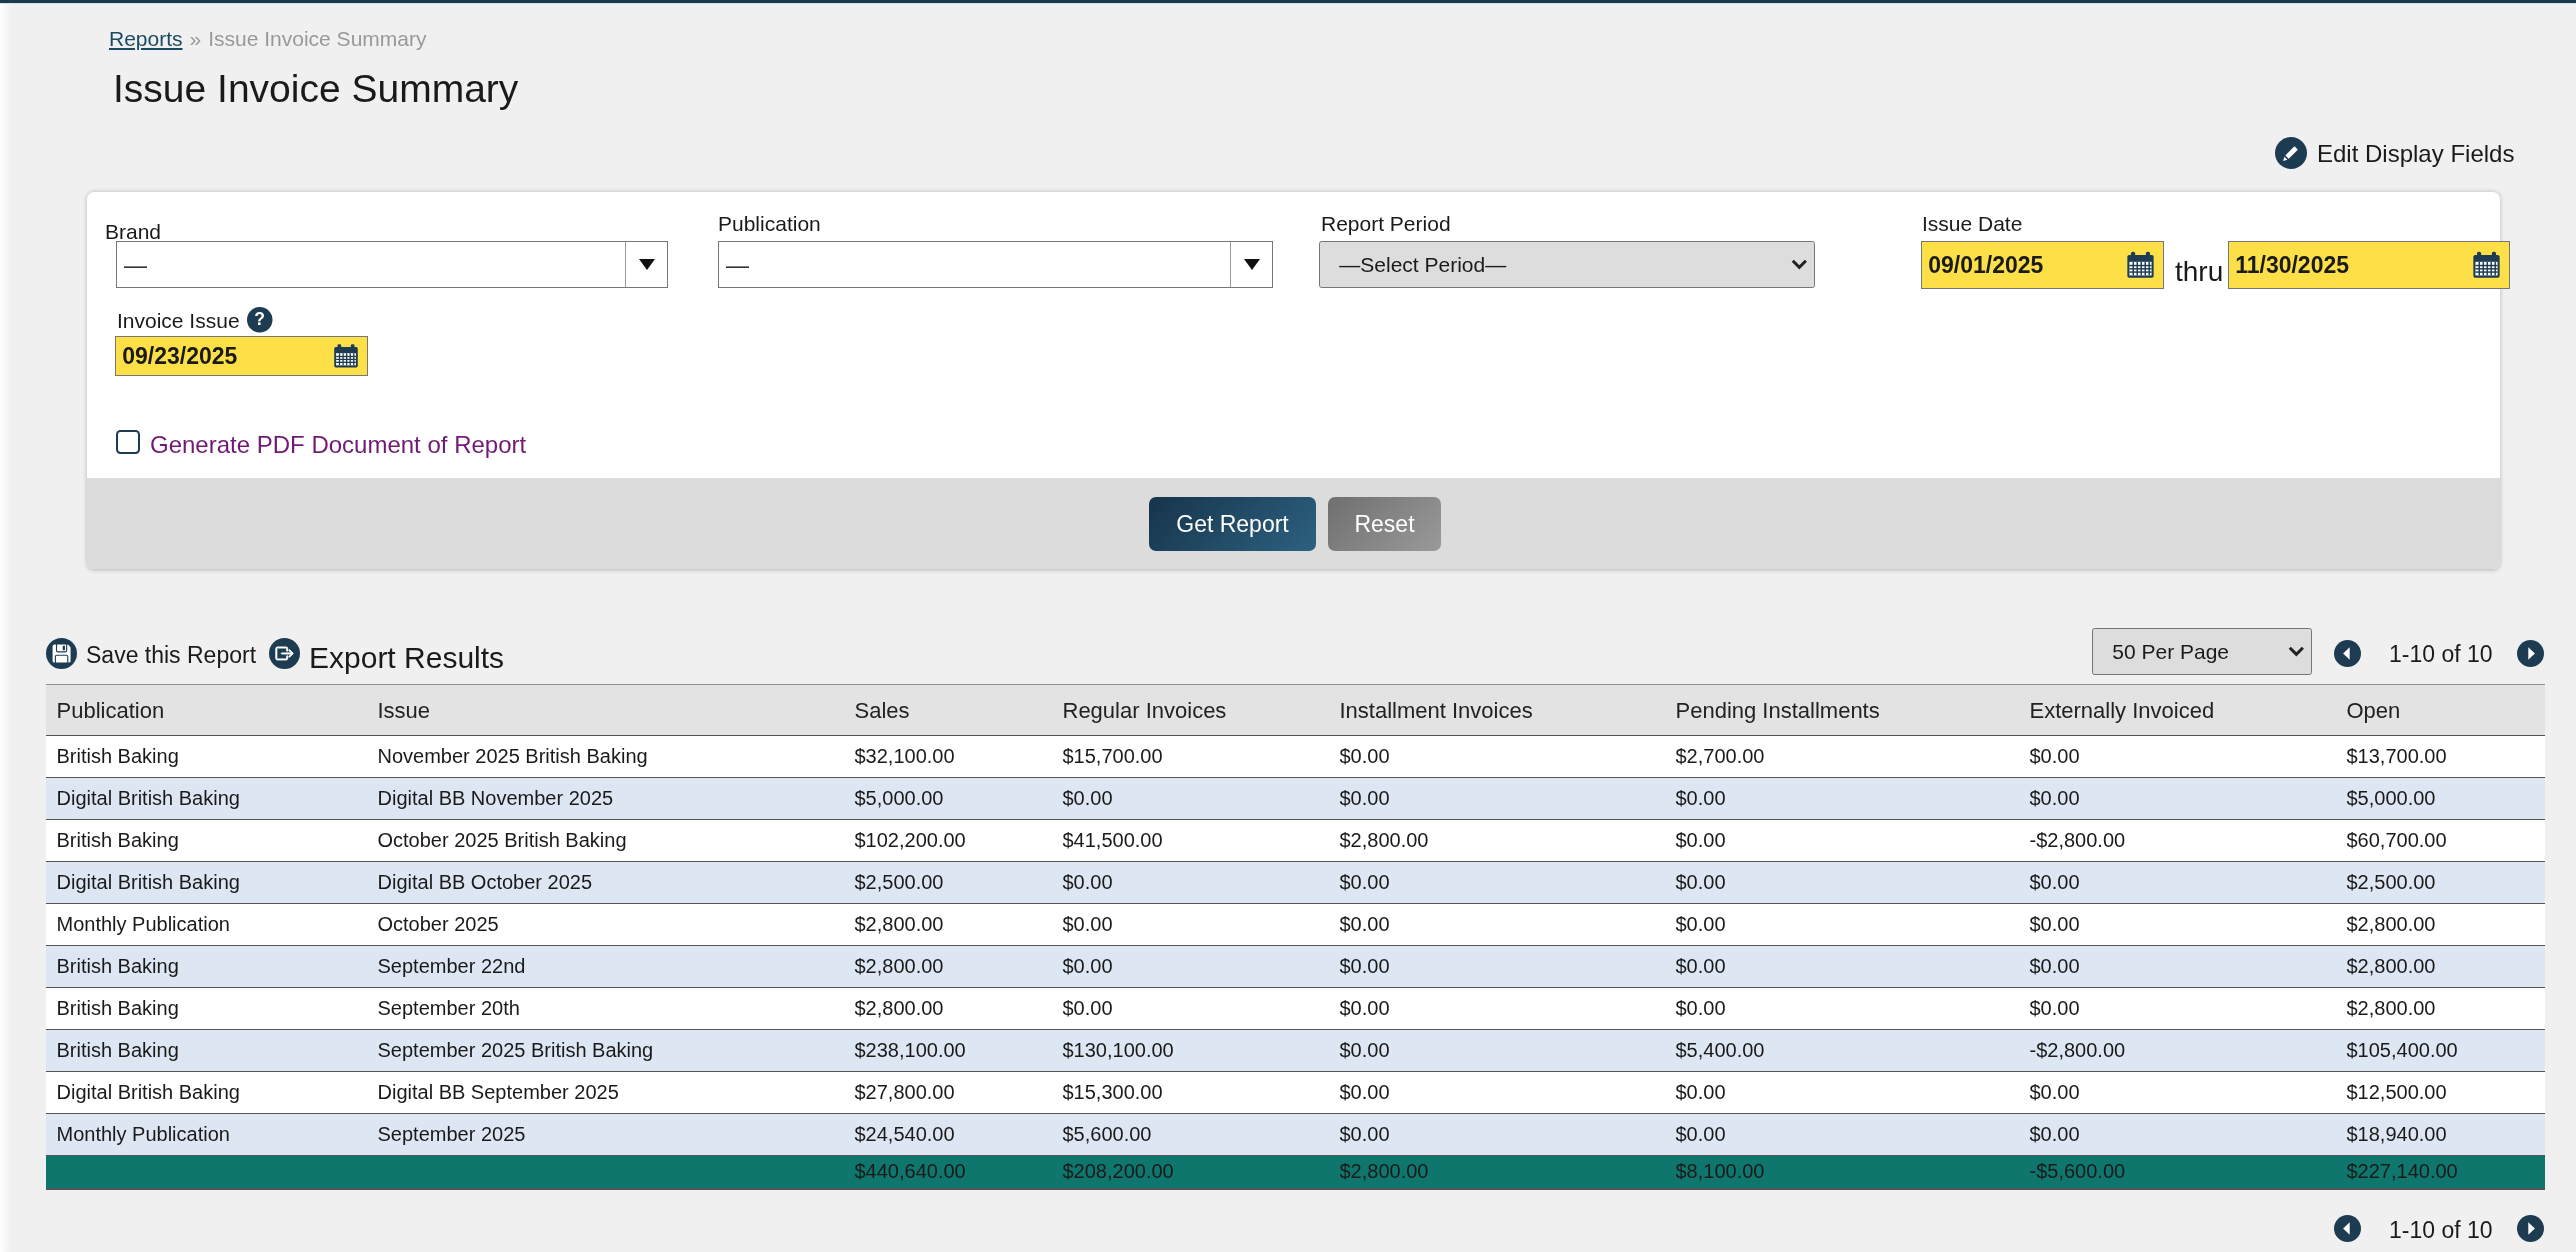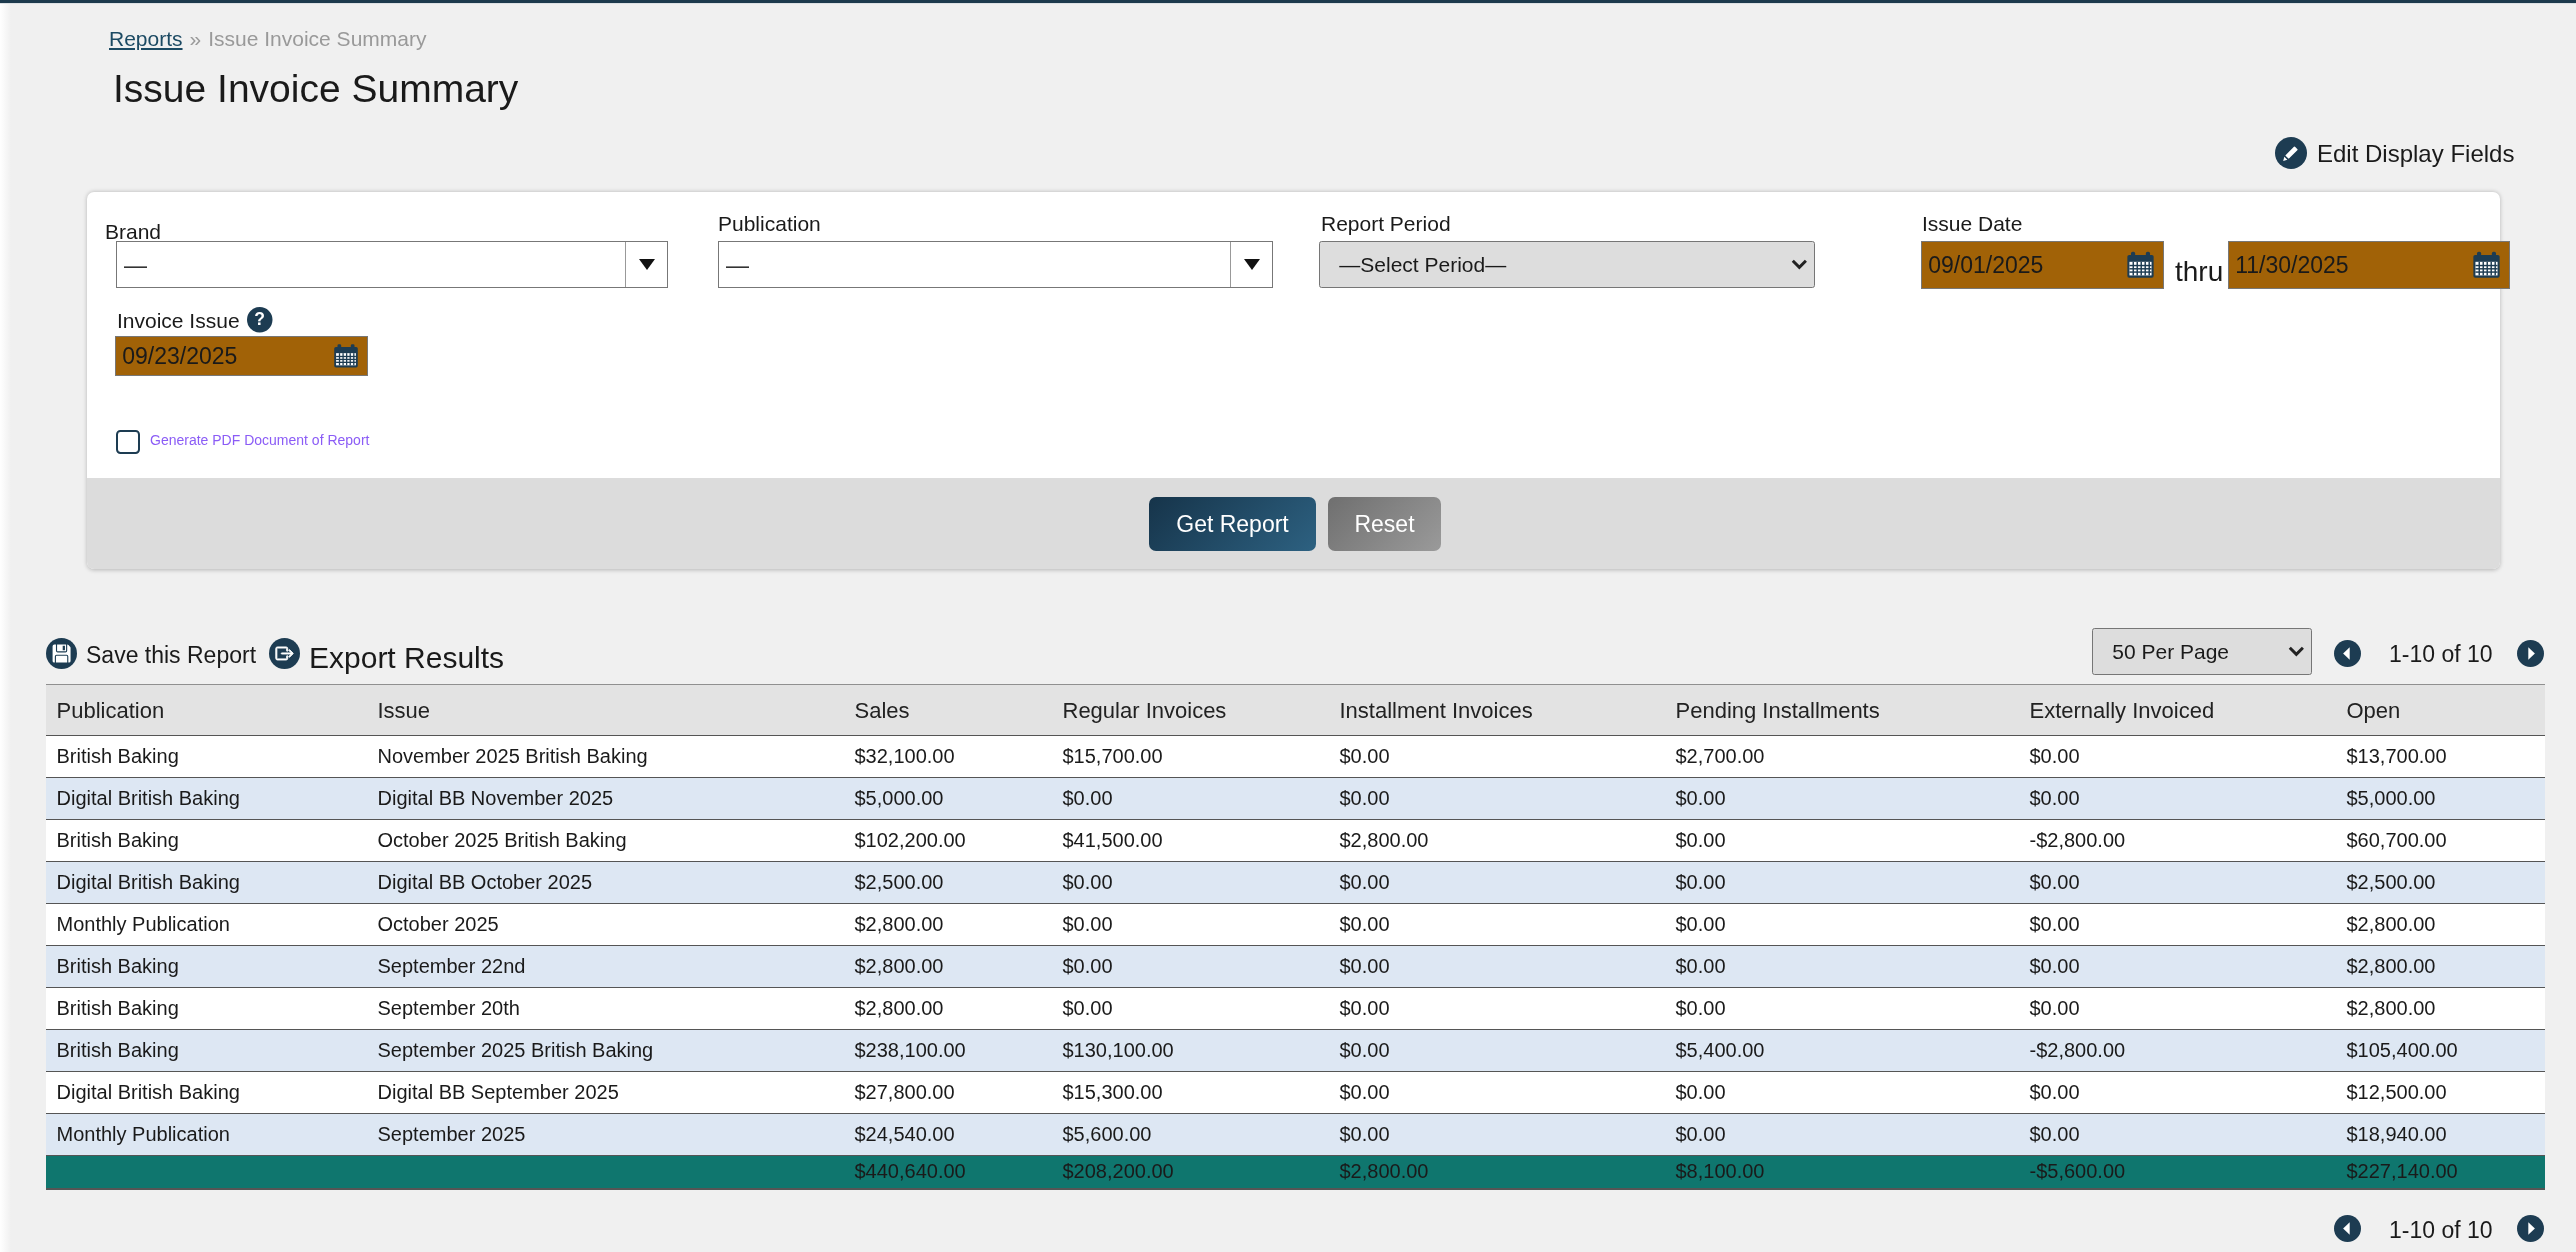--- a/index.html
+++ b/index.html
@@ -17,27 +17,27 @@
 #editrow span { position:absolute; left:42px; top:5.3px; font-size:24px; color:#1a1a1a; line-height:1; white-space:nowrap; }
 #card { position:absolute; left:87px; top:192px; width:2413px; height:377px; background:#fff; border-radius:7px; box-shadow:0 0.9px 4.4px rgba(0,0,0,0.25); }
 .flabel { position:absolute; font-size:21px; color:#1a1a1a; line-height:1; white-space:nowrap; }
 .combo { position:absolute; top:49px; height:47px; border:1.8px solid #777; background:#fff; }
 .combo .dash { position:absolute; left:7px; top:50%; transform:translateY(-50%); font-size:23px; color:#333; }
 .combo .btn { position:absolute; right:0; top:0; width:42px; height:100%; border-left:0.9px solid #999; }
 .combo .tri { position:absolute; right:12.3px; top:50%; margin-top:-5.3px; width:0; height:0; border-left:8.8px solid transparent; border-right:8.8px solid transparent; border-top:11.4px solid #111; }
 .nselect { position:absolute; background:#ddd; border:0.9px solid #767676; border-radius:2.6px; font-size:21px; color:#1a1a1a; }
 .nselect .txt { position:absolute; left:19.3px; top:50%; transform:translateY(-50%); white-space:nowrap; }
 .nselect svg { position:absolute; right:6.2px; top:50%; margin-top:-5.3px; }
-.dinput { position:absolute; background:#a16207; border:1.8px solid #777; }
+.dinput { position:absolute; background:#fde047; border:1.8px solid #777;font-weight:bold; }
 .dinput .val { position:absolute; left:6.2px; top:50%; transform:translateY(-50%); font-size:23px; color:#1a1a1a; }
 .dinput svg.cal { position:absolute; right:8px; top:50%; transform:translateY(-50%); }
 #thru { position:absolute; left:2088px; top:64px; font-size:28px; color:#1a1a1a; }
 #helpq { position:absolute; left:160px; top:115px; }
 #cb { position:absolute; left:29px; top:238px; width:24px; height:24px; border:2.6px solid #1d3c52; border-radius:4.4px; background:#fff; }
-#cblabel { position:absolute; left:63px; top:241px; font-size:14px; color:#8b5cf6; line-height:1; }
+#cblabel { position:absolute; left:63px; top:241px; font-size:24px; color:#701a75; line-height:1; }
 #cardfoot { position:absolute; left:0; top:286px; width:100%; height:91px; background:#dcdcdc; border-radius:0 0 7px 7px; }
 .btn1 { position:absolute; top:305px; height:54px; border-radius:7px; color:#fff; font-size:23px; text-align:center; line-height:54px; }
 #btnget { left:1062px; width:167px; background:linear-gradient(135deg,#16344a 0%,#2d6181 100%); }
 #btnreset { left:1241px; width:113px; background:linear-gradient(135deg,#6f6f6f 0%,#9a9a9a 100%); }
 #saverow { position:absolute; left:46px; top:638px; height:32px; }
 .iconlink { position:absolute; top:0; }
 .iconlink span { position:absolute; left:40px; top:6.2px; color:#1a1a1a; white-space:nowrap; line-height:1; }
 #savetxt { font-size:23px; }
 #exptxt { font-size:30px; top:5.3px; }
 #pp50 { left:2092px; top:628px; width:220px; height:47px; }

